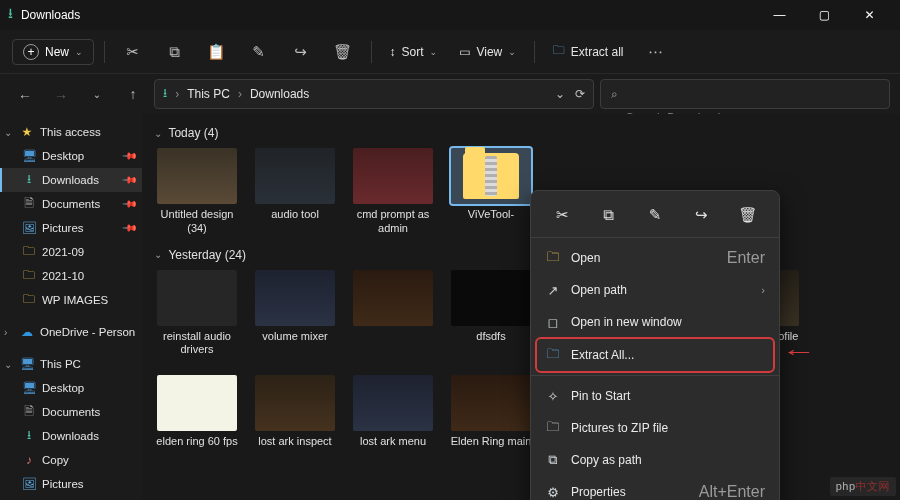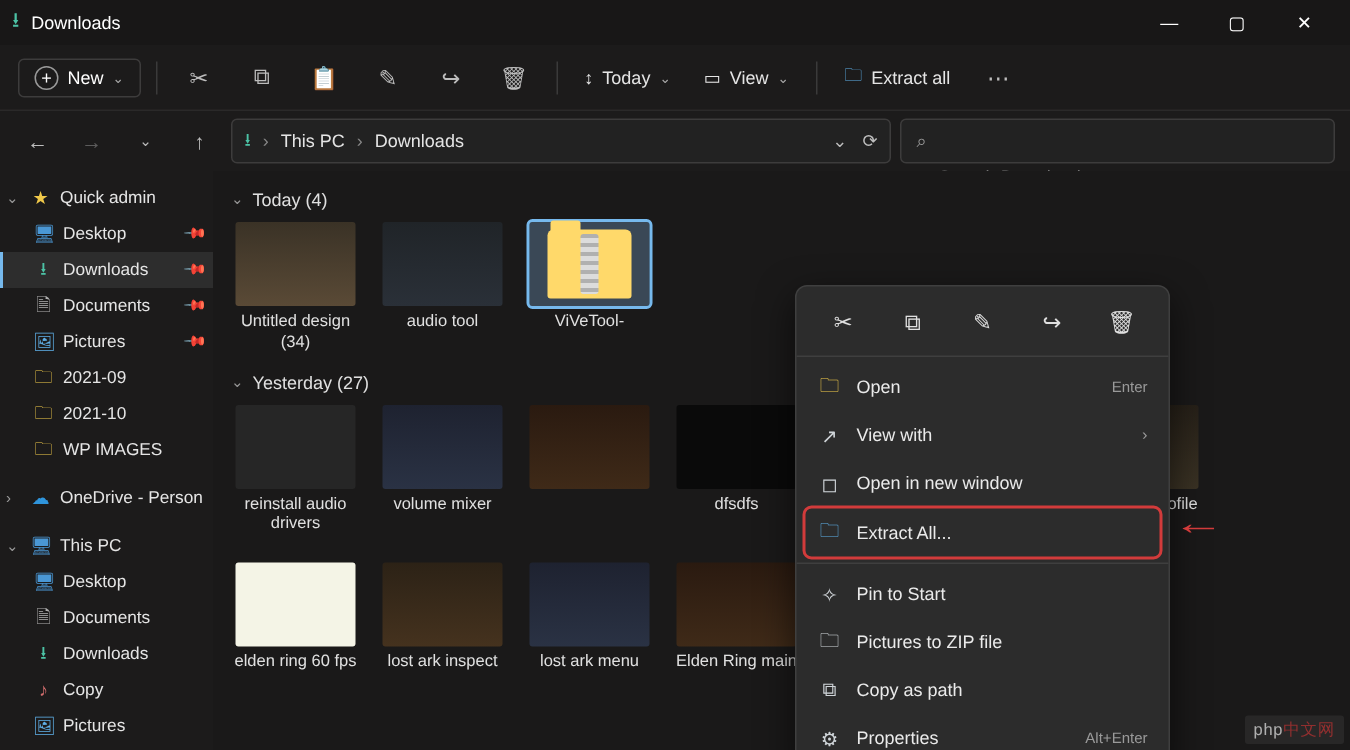--- a/index.html
+++ b/index.html
@@ -62,21 +62,21 @@
 .zip-folder::before { content:""; position:absolute; top:-6px; left:2px; width:20px; height:8px; background:#ffd96a; border-radius:2px 2px 0 0; }
 .zip-folder .zipper { width:12px; height:40px; background:repeating-linear-gradient(#b0b0b0 0 3px,#dcdcdc 3px 6px); border-radius:2px; }
 
 
 .ctxmenu { position:absolute; left:530px; top:190px; width:250px; background:#2c2c2c; border:1px solid #3f3f3f; border-radius:8px; box-shadow:0 8px 24px rgba(0,0,0,.6); padding:6px 0; z-index:50; }
 .ctx-iconrow { display:flex; justify-content:space-around; padding:4px 8px 8px; border-bottom:1px solid #3f3f3f; margin-bottom:4px; }
 .ctx-iconrow .cib { width:32px; height:28px; display:flex; align-items:center; justify-content:center; color:#e0e0e0; font-size:15px; border-radius:4px; }
 .ctx-item { display:flex; align-items:center; height:32px; padding:0 14px; gap:10px; color:#eaeaea; font-size:12px; position:relative; }
 .ctx-item.highlight { outline:2px solid #d23b3b; border-radius:4px; margin:1px 6px; padding:0 8px; }
 .ctx-item .ci { width:16px; color:#cfd4d8; font-size:13px; text-align:center; }
-.ctx-item .shortcut { margin-left:auto; color:#9a9a9a; font-size:10px; }
+.ctx-item .shortcut { margin-left:auto; color:#9a9a9a; font-size:16px; }
 .ctx-item .arrow { margin-left:auto; color:#9a9a9a; font-size:11px; }
 .ctx-sep { height:1px; background:#3f3f3f; margin:4px 0; }
 
 
 .annot-arrow { position:absolute; left:788px; top:336px; color:#d23b3b; font-size:22px; font-weight:bold; transform:scaleX(1.6); z-index:60; }
 
 
 .watermark { position:absolute; right:4px; bottom:4px; font-size:11px; opacity:.65; background:rgba(80,80,80,.4); padding:2px 6px; border-radius:2px; letter-spacing:.5px; }
 .watermark .p1{color:#fff}.watermark .p2{color:#d23b3b}
 
@@ -114,21 +114,21 @@
   <div class="sep"></div>
   <div class="tbtn">✂</div>
   <div class="tbtn">⧉</div>
   <div class="tbtn">📋</div>
   <div class="tbtn">✎</div>
   <div class="tbtn">↪</div>
   <div class="tbtn">🗑</div>
   <div class="sep"></div>
   <div class="tbtn-label">
     <span>↕</span>
-    <span>Today</span>
+    <span>Sort</span>
     <span style="font-size:9px;color:#aaa">⌄</span>
   </div>
   <div class="tbtn-label">
     <span>▭</span>
     <span>View</span>
     <span style="font-size:9px;color:#aaa">⌄</span>
   </div>
   <div class="sep"></div>
   <div class="tbtn-label">
     <span style="color:#5fb0e8">🗀</span>
@@ -157,21 +157,21 @@
     <span style="color:#9a9a9a">⌕</span>
     <input placeholder="Search Downloads" style="">
   </div>
 </div>
 
 <div class="main">
   <div class="sidebar">
     <div class="side-item group">
         <span class="caret">⌄</span>
         <span class="ico star">★</span>
-        <span>Quick admin</span>
+        <span>This access</span>
       </div>
     <div class="side-item child">
         <span class="ico monitor-ico">🖥</span>
         <span>Desktop</span>
         <span class="pin">📌</span>
       </div>
     <div class="side-item child selected">
         <span class="ico" style="color:#4cc2a5">⭳</span>
         <span>Downloads</span>
         <span class="pin">📌</span>
@@ -238,34 +238,38 @@
         <span>Today (4)</span>
       </div>
     <div class="grid">
       <div class="item">
           <div class="thumb t1"></div>
           <div class="label">Untitled design (34)</div>
         </div>
       <div class="item">
           <div class="thumb t2"></div>
           <div class="label">audio tool</div>
+        </div>
+      <div class="item">
+          <div class="thumb t3"></div>
+          <div class="label">cmd prompt as admin</div>
         </div>
       <div class="item selected">
           <div class="thumb">
             <div class="zip-folder">
               <div class="zipper"></div>
             </div>
           </div>
           <div class="label">ViVeTool-</div>
         </div>
     </div>
 
     <div class="group-header" style="margin-top:12px">
         <span class="caret">⌄</span>
-        <span>Yesterday (27)</span>
+        <span>Yesterday (24)</span>
       </div>
     <div class="grid">
       <div class="item">
           <div class="thumb t4"></div>
           <div class="label">reinstall audio drivers</div>
         </div>
       <div class="item">
           <div class="thumb t5"></div>
           <div class="label">volume mixer</div>
         </div>
@@ -312,21 +316,21 @@
     <div class="cib">↪</div>
     <div class="cib">🗑</div>
   </div>
   <div class="ctx-item">
       <span class="ci" style="color:#f0c94a">🗀</span>
       <span>Open</span>
       <span class="shortcut">Enter</span>
     </div>
   <div class="ctx-item">
       <span class="ci">↗</span>
-      <span>View with</span>
+      <span>Open path</span>
       <span class="arrow">›</span>
     </div>
   <div class="ctx-item">
       <span class="ci">◻</span>
       <span>Open in new window</span>
     </div>
   <div class="ctx-item highlight">
       <span class="ci" style="color:#5fb0e8">🗀</span>
       <span>Extract All...</span>
     </div>

